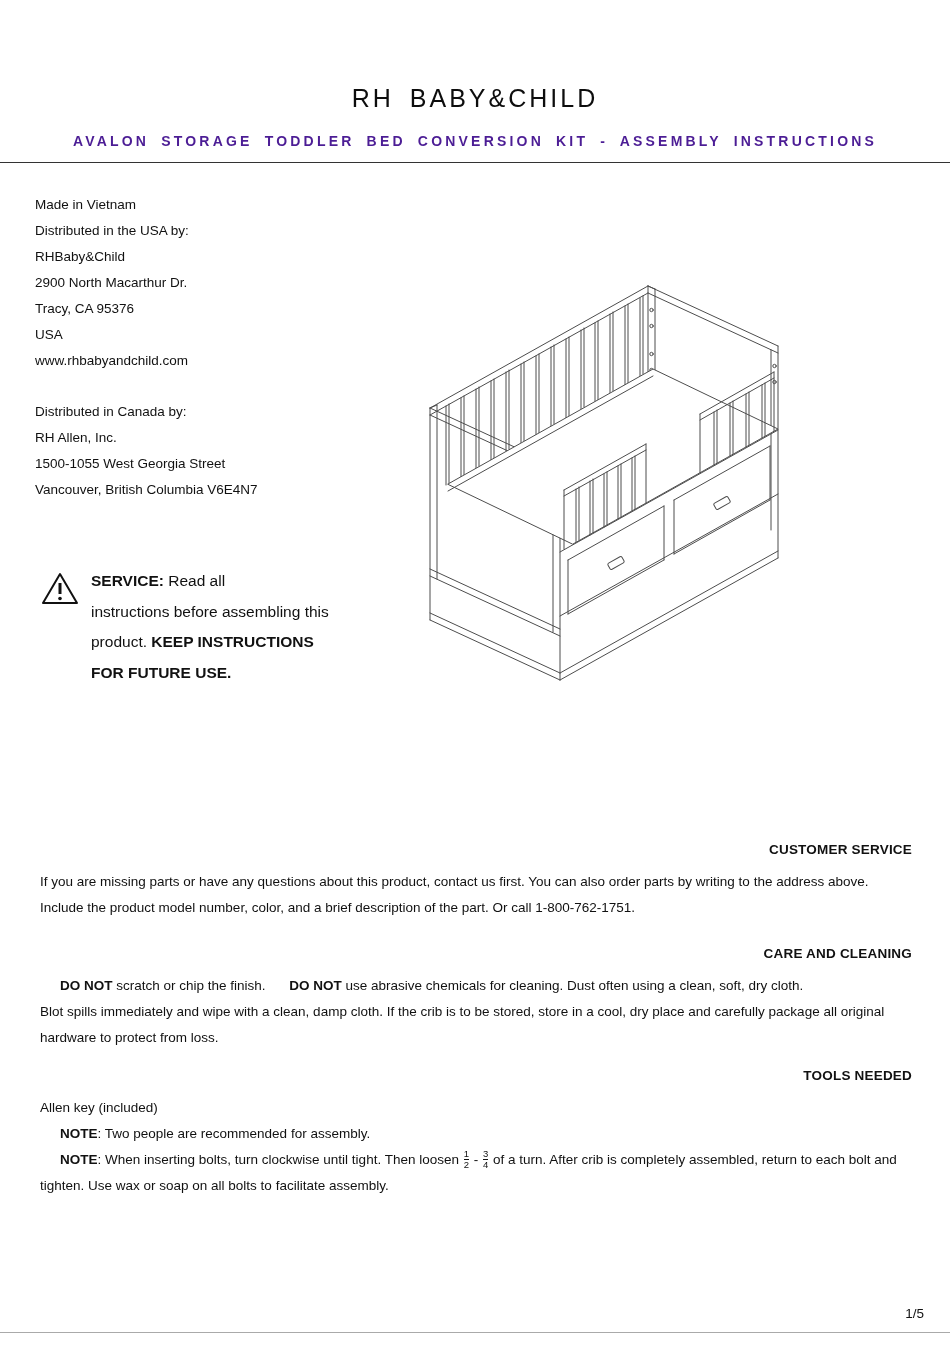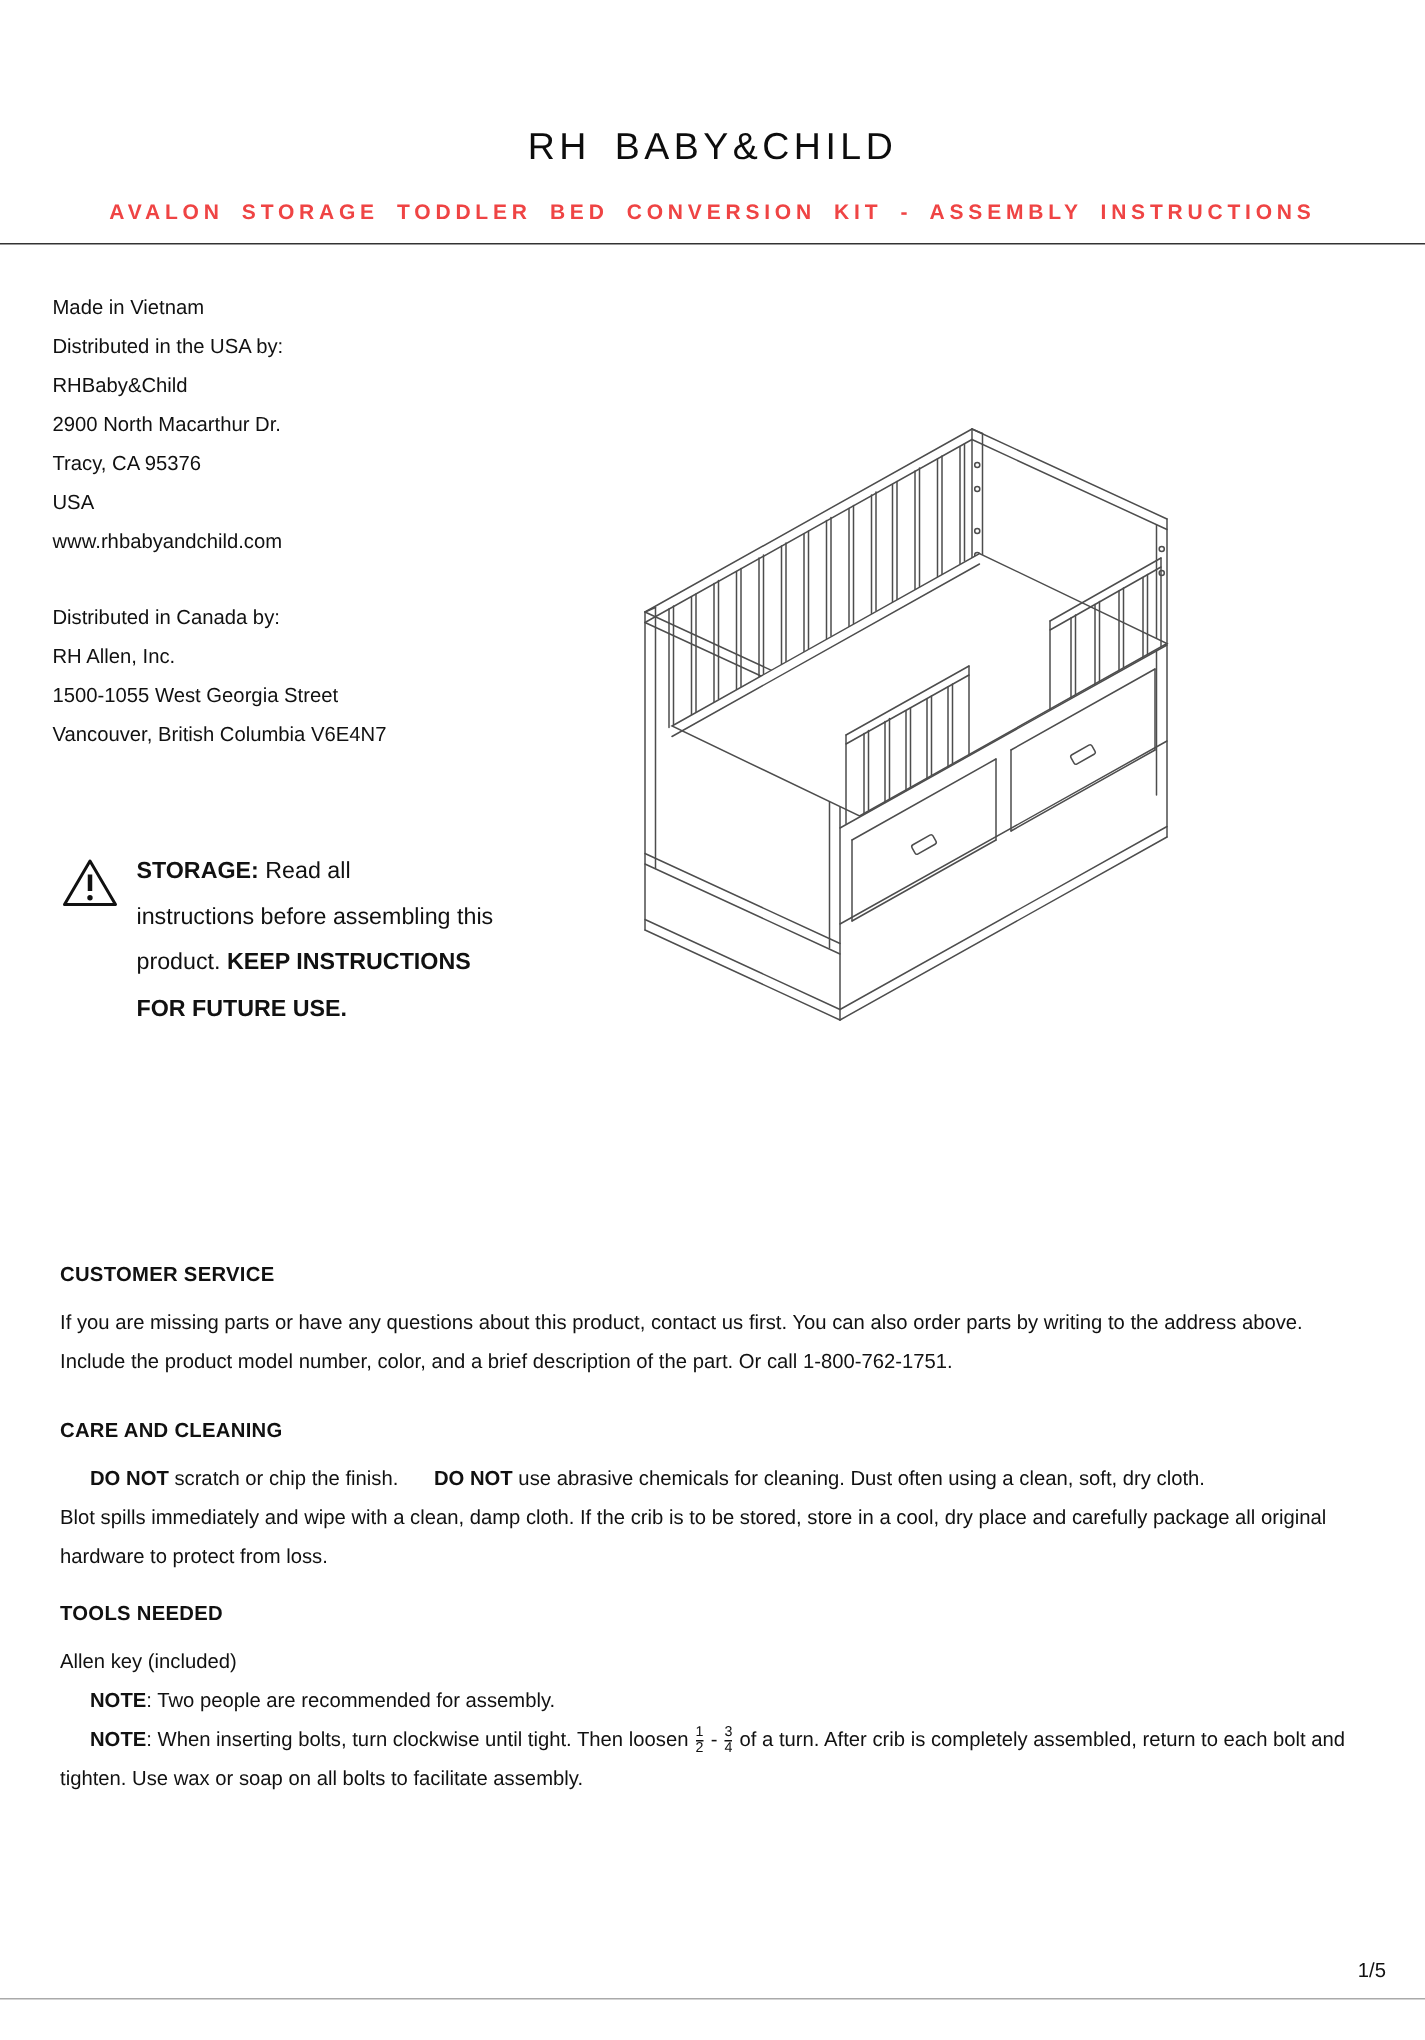--- a/index.html
+++ b/index.html
@@ -2,32 +2,32 @@
 <html><head>
 <meta charset="utf-8">
 <style>
   html,body{margin:0;padding:0;background:#fff;}
   .page{position:relative;width:950px;height:1360px;background:#fff;overflow:hidden;
         font-family:"Liberation Sans","DejaVu Sans",sans-serif;color:#111;}
   .brand{position:absolute;top:84px;left:0;width:100%;text-align:center;
          font-family:Liberation Sans, sans-serif;font-size:25px;
          letter-spacing:3px;word-spacing:6px;color:#0d0d0d;}
   .doc-title{position:absolute;top:133px;left:0;width:100%;text-align:center;
-             font-size:14px;font-weight:700;letter-spacing:3.2px;word-spacing:5px;color:#ef4444;}
+             font-size:14px;font-weight:700;letter-spacing:3.2px;word-spacing:5px;color:#4c1d95;}
   .header-rule{position:absolute;top:162px;left:0;width:950px;border-top:1.5px solid #333;}
   .footer-rule{position:absolute;top:1332px;left:0;width:950px;border-top:1px solid #aaa;}
   .address{position:absolute;left:35px;top:192px;font-size:13.5px;line-height:26px;}
   .address .gap{height:25px;}
   .warning{position:absolute;left:40px;top:566px;display:flex;gap:11px;}
   .warning-icon{flex:none;width:40px;padding-top:5px;}
   .warning-text{font-size:15.5px;line-height:30.5px;}
   .warning-text b{font-weight:700;}
   .illustration{position:absolute;left:418px;top:268px;width:372px;height:432px;}
   .section{position:absolute;left:40px;width:872px;}
-  .section h3{font-size:13.5px;font-weight:700;line-height:20px;margin:0 0 9px;letter-spacing:.2px;}
+  .section h3{font-size:13.5px;font-weight:700;line-height:20px;margin:0 0 9px;letter-spacing:.2px;text-align:right;}
   .section p{font-size:13.5px;line-height:26px;margin:0;}
   .section p b{font-weight:700;padding-left:20px;}
   #customer-service{top:840px;}
   #care{top:944px;}
   #tools{top:1066px;}
   .frac{display:inline-block;text-align:center;font-size:9.5px;line-height:1.05;
         vertical-align:-4px;margin:0 1px;}
   .frac .num{display:block;}
   .frac .den{display:block;border-top:1px solid #111;}
   .page-num{position:absolute;right:26px;top:1306px;font-size:13.5px;}
@@ -58,21 +58,21 @@
 
   <div class="warning">
     <div class="warning-icon">
       <svg width="40" height="36" viewBox="0 0 40 36">
         <path d="M20,3 L37,32 L3,32 Z" fill="none" stroke="#111" stroke-width="2" stroke-linejoin="round"></path>
         <line x1="20" y1="12" x2="20" y2="23" stroke="#111" stroke-width="3"></line>
         <circle cx="20" cy="27.5" r="1.8" fill="#111"></circle>
       </svg>
     </div>
     <div class="warning-text">
-      <div><b>STORAGE:</b><span> Read all</span></div>
+      <div><b>SERVICE:</b><span> Read all</span></div>
       <div>instructions before assembling this</div>
       <div><span>product. </span><b>KEEP INSTRUCTIONS</b></div>
       <div><b>FOR FUTURE USE.</b></div>
     </div>
   </div>
 
   <div class="illustration">
     <svg width="372" height="432" viewBox="0 0 372 432">
       <g stroke="#4d4d4d" stroke-width="1" fill="none" stroke-linecap="round">
 

